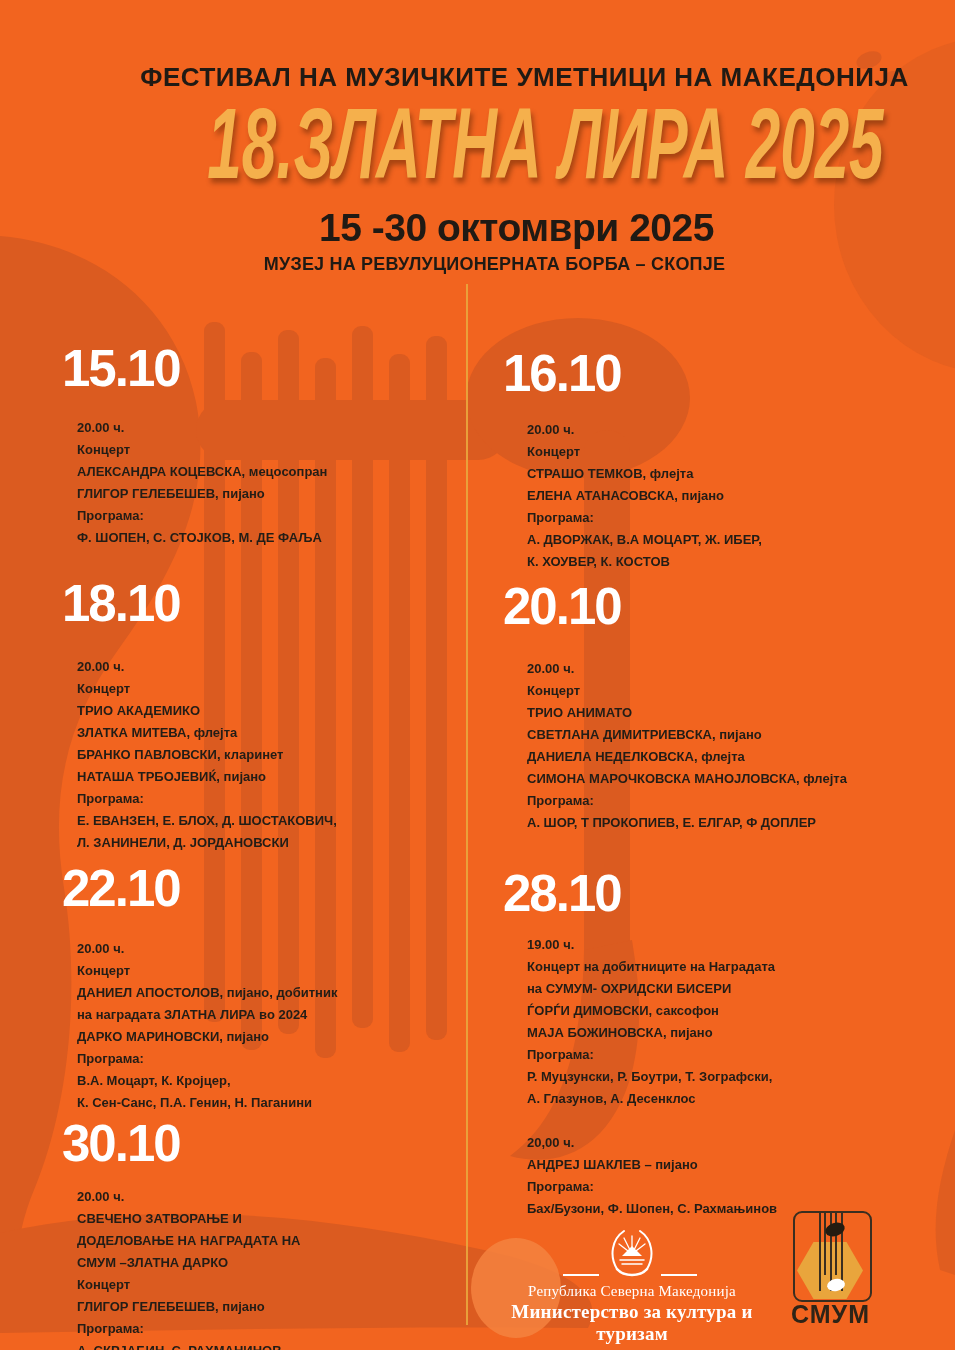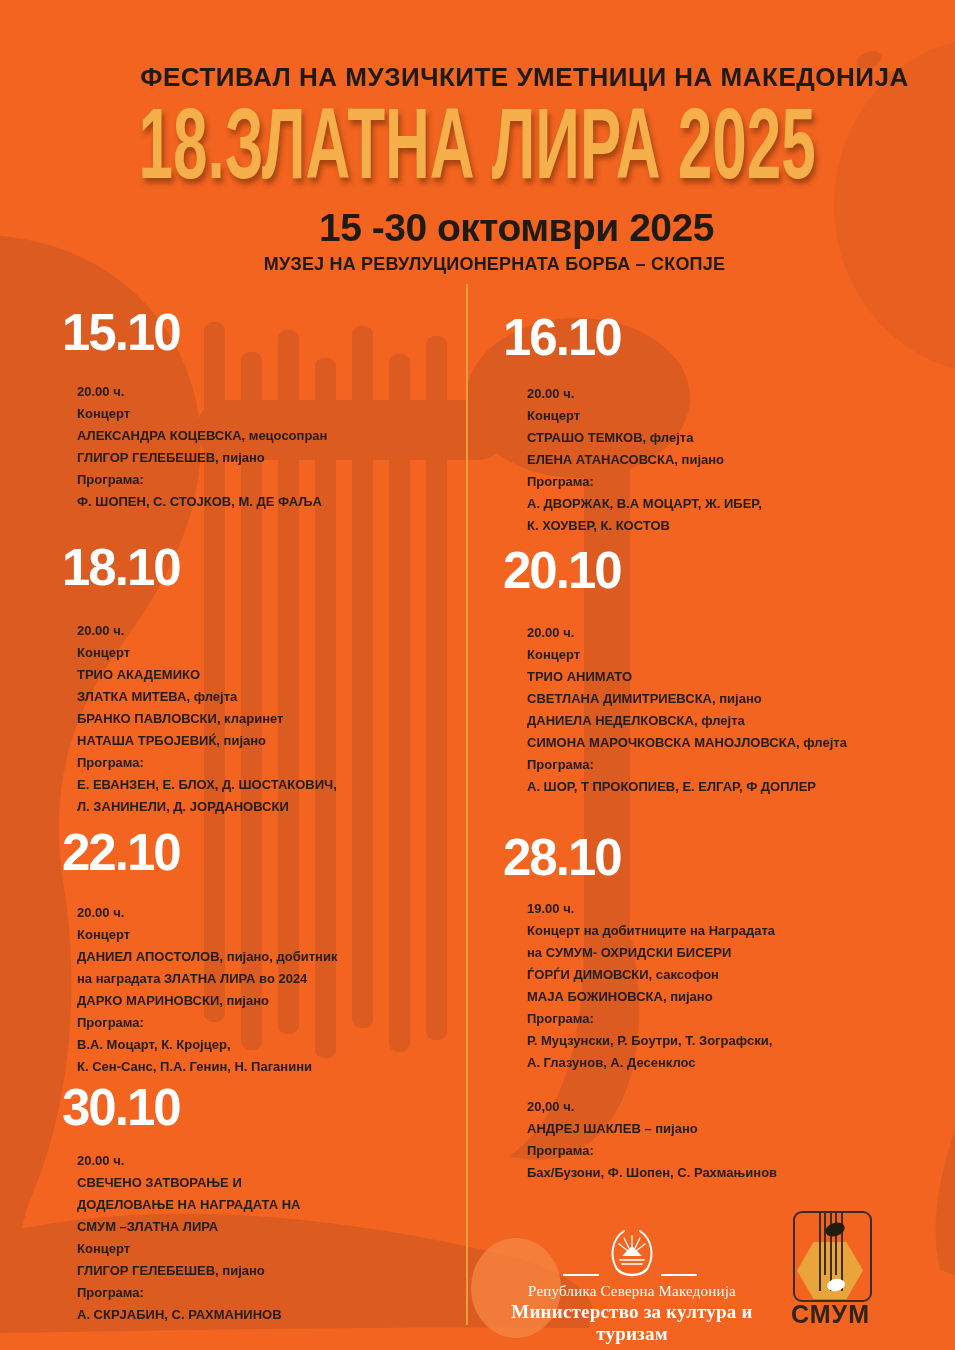--- a/index.html
+++ b/index.html
@@ -8,37 +8,37 @@
     background:#F2641F;font-family:"Liberation Sans",sans-serif;
   }
   .wm{position:absolute;inset:0;width:955px;height:1350px;}
   
   .hdr-festival{
     position:absolute;top:62px;left:0;width:100%;text-align:center;
     font-size:26px;font-weight:700;color:#201A14;letter-spacing:.5px;padding-left:47px;
   }
   .hdr-title{
     position:absolute;top:86px;left:0;width:100%;height:114px;
-    display:flex;align-items:center;justify-content:center;
+    display:flex;align-items:center;justify-content:flex-start;font-style:italic;
   }
   .hdr-title span{
     font-size:100px;font-weight:700;color:#F5B04C;white-space:nowrap;
     transform:scaleX(.62);transform-origin:center;
     text-shadow:4px 5px 7px rgba(80,30,0,.45);
   }
   .hdr-dates{
     position:absolute;top:206px;left:0;width:100%;text-align:center;
     font-size:39px;font-weight:700;color:#201A14;letter-spacing:-.5px;margin-left:39px;
   }
   .hdr-venue{
     position:absolute;top:254px;left:0;width:100%;text-align:center;
     font-size:18px;font-weight:700;color:#201A14;letter-spacing:.2px;margin-left:17px;
   }
   
-  .events{position:absolute;inset:0;}
+  .events{position:absolute;inset:0;margin-top:36px;}
   .event-date{
     position:absolute;font-size:51px;font-weight:700;color:#FFFFFF;
     letter-spacing:-2px;line-height:1;white-space:nowrap;
   }
   .event-details{position:absolute;}
   .detail-line{
     font-size:13px;font-weight:700;line-height:22px;color:#231D16;white-space:nowrap;
   }
   .divider{
     position:absolute;left:466px;top:284px;width:2px;height:1041px;
@@ -163,21 +163,21 @@
         <div class="detail-line">ДАРКО МАРИНОВСКИ, пијано</div>
         <div class="detail-line">Програма:</div>
         <div class="detail-line">В.А. Моцарт, К. Кројцер,</div>
         <div class="detail-line">К. Сен-Санс, П.А. Генин, Н. Паганини</div>
       </div>
       <div class="event-date" style="left: 62px; top: 1082px;">30.10</div>
       <div class="event-details" style="left: 77px; top: 1150px;">
         <div class="detail-line">20.00 ч.</div>
         <div class="detail-line">СВЕЧЕНО ЗАТВОРАЊЕ И</div>
         <div class="detail-line">ДОДЕЛОВАЊЕ НА НАГРАДАТА НА</div>
-        <div class="detail-line">СМУМ –ЗЛАТНА ЛИРА</div>
+        <div class="detail-line">СМУМ –ЗЛАТНА ДАРКО</div>
         <div class="detail-line">Концерт</div>
         <div class="detail-line">ГЛИГОР ГЕЛЕБЕШЕВ, пијано</div>
         <div class="detail-line">Програма:</div>
         <div class="detail-line">А. СКРЈАБИН, С. РАХМАНИНОВ</div>
       </div>
       <div class="event-date" style="left: 503px; top: 312px;">16.10</div>
       <div class="event-details" style="left: 527px; top: 383px;">
         <div class="detail-line">20.00 ч.</div>
         <div class="detail-line">Концерт</div>
         <div class="detail-line">СТРАШО ТЕМКОВ, флејта</div>

